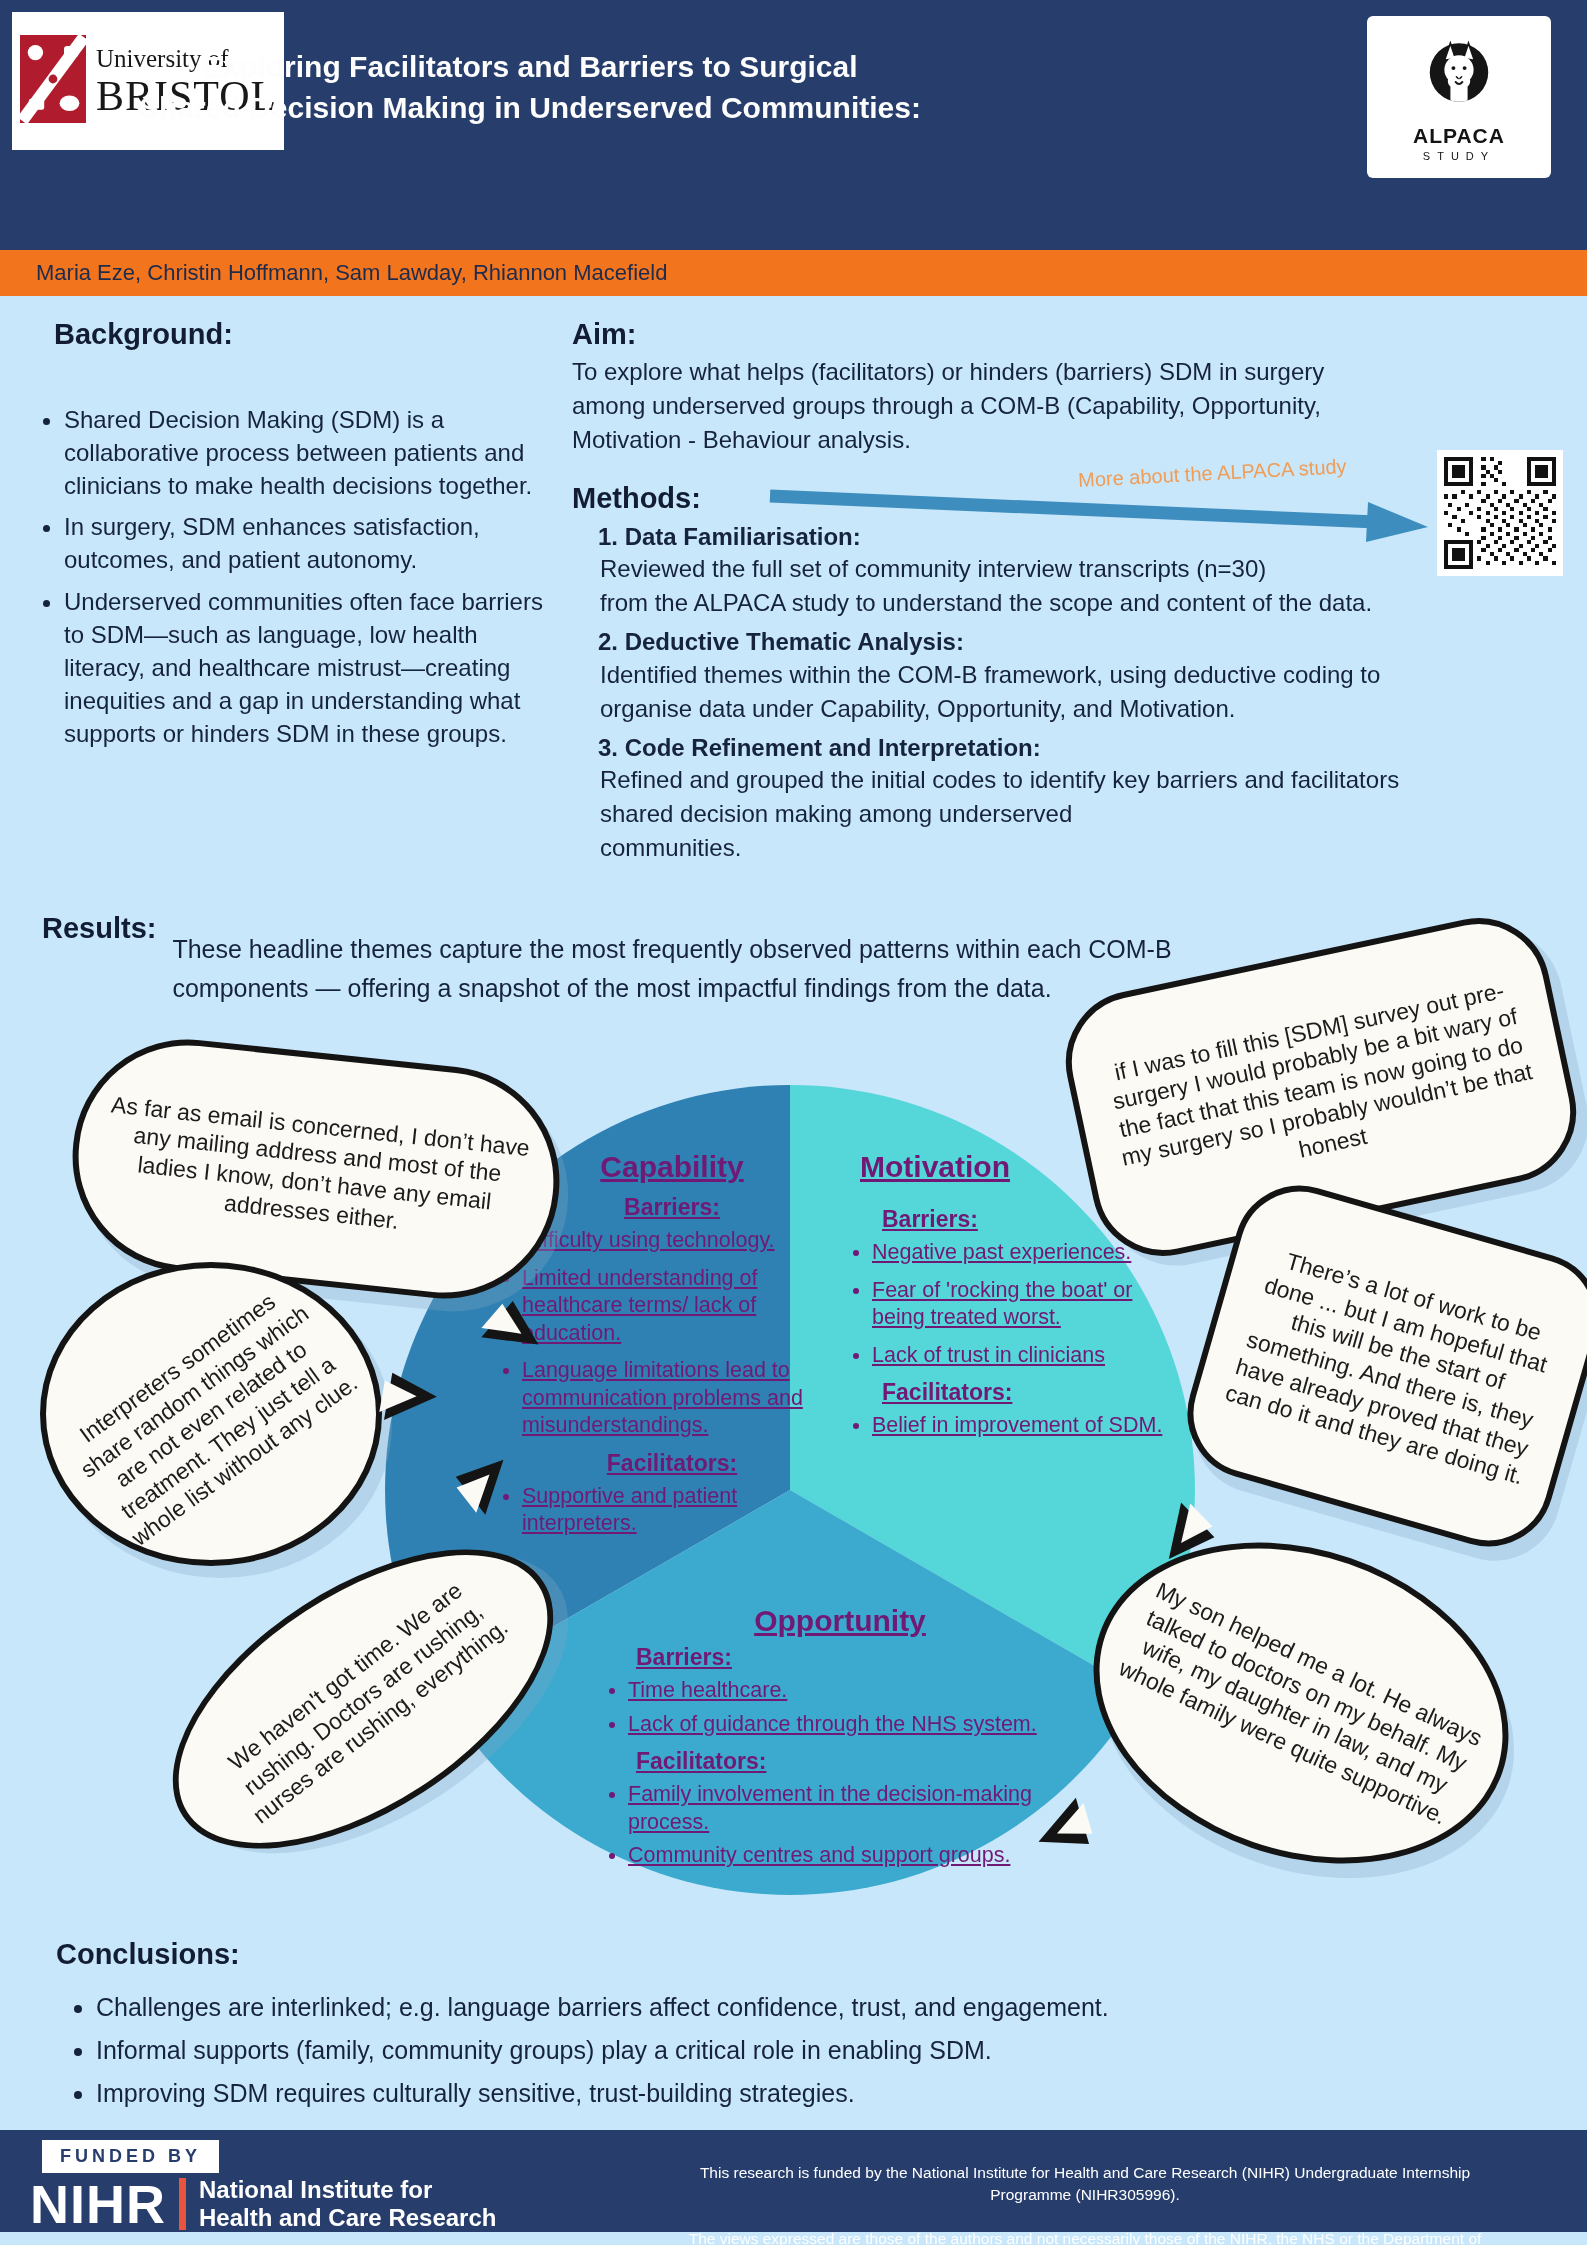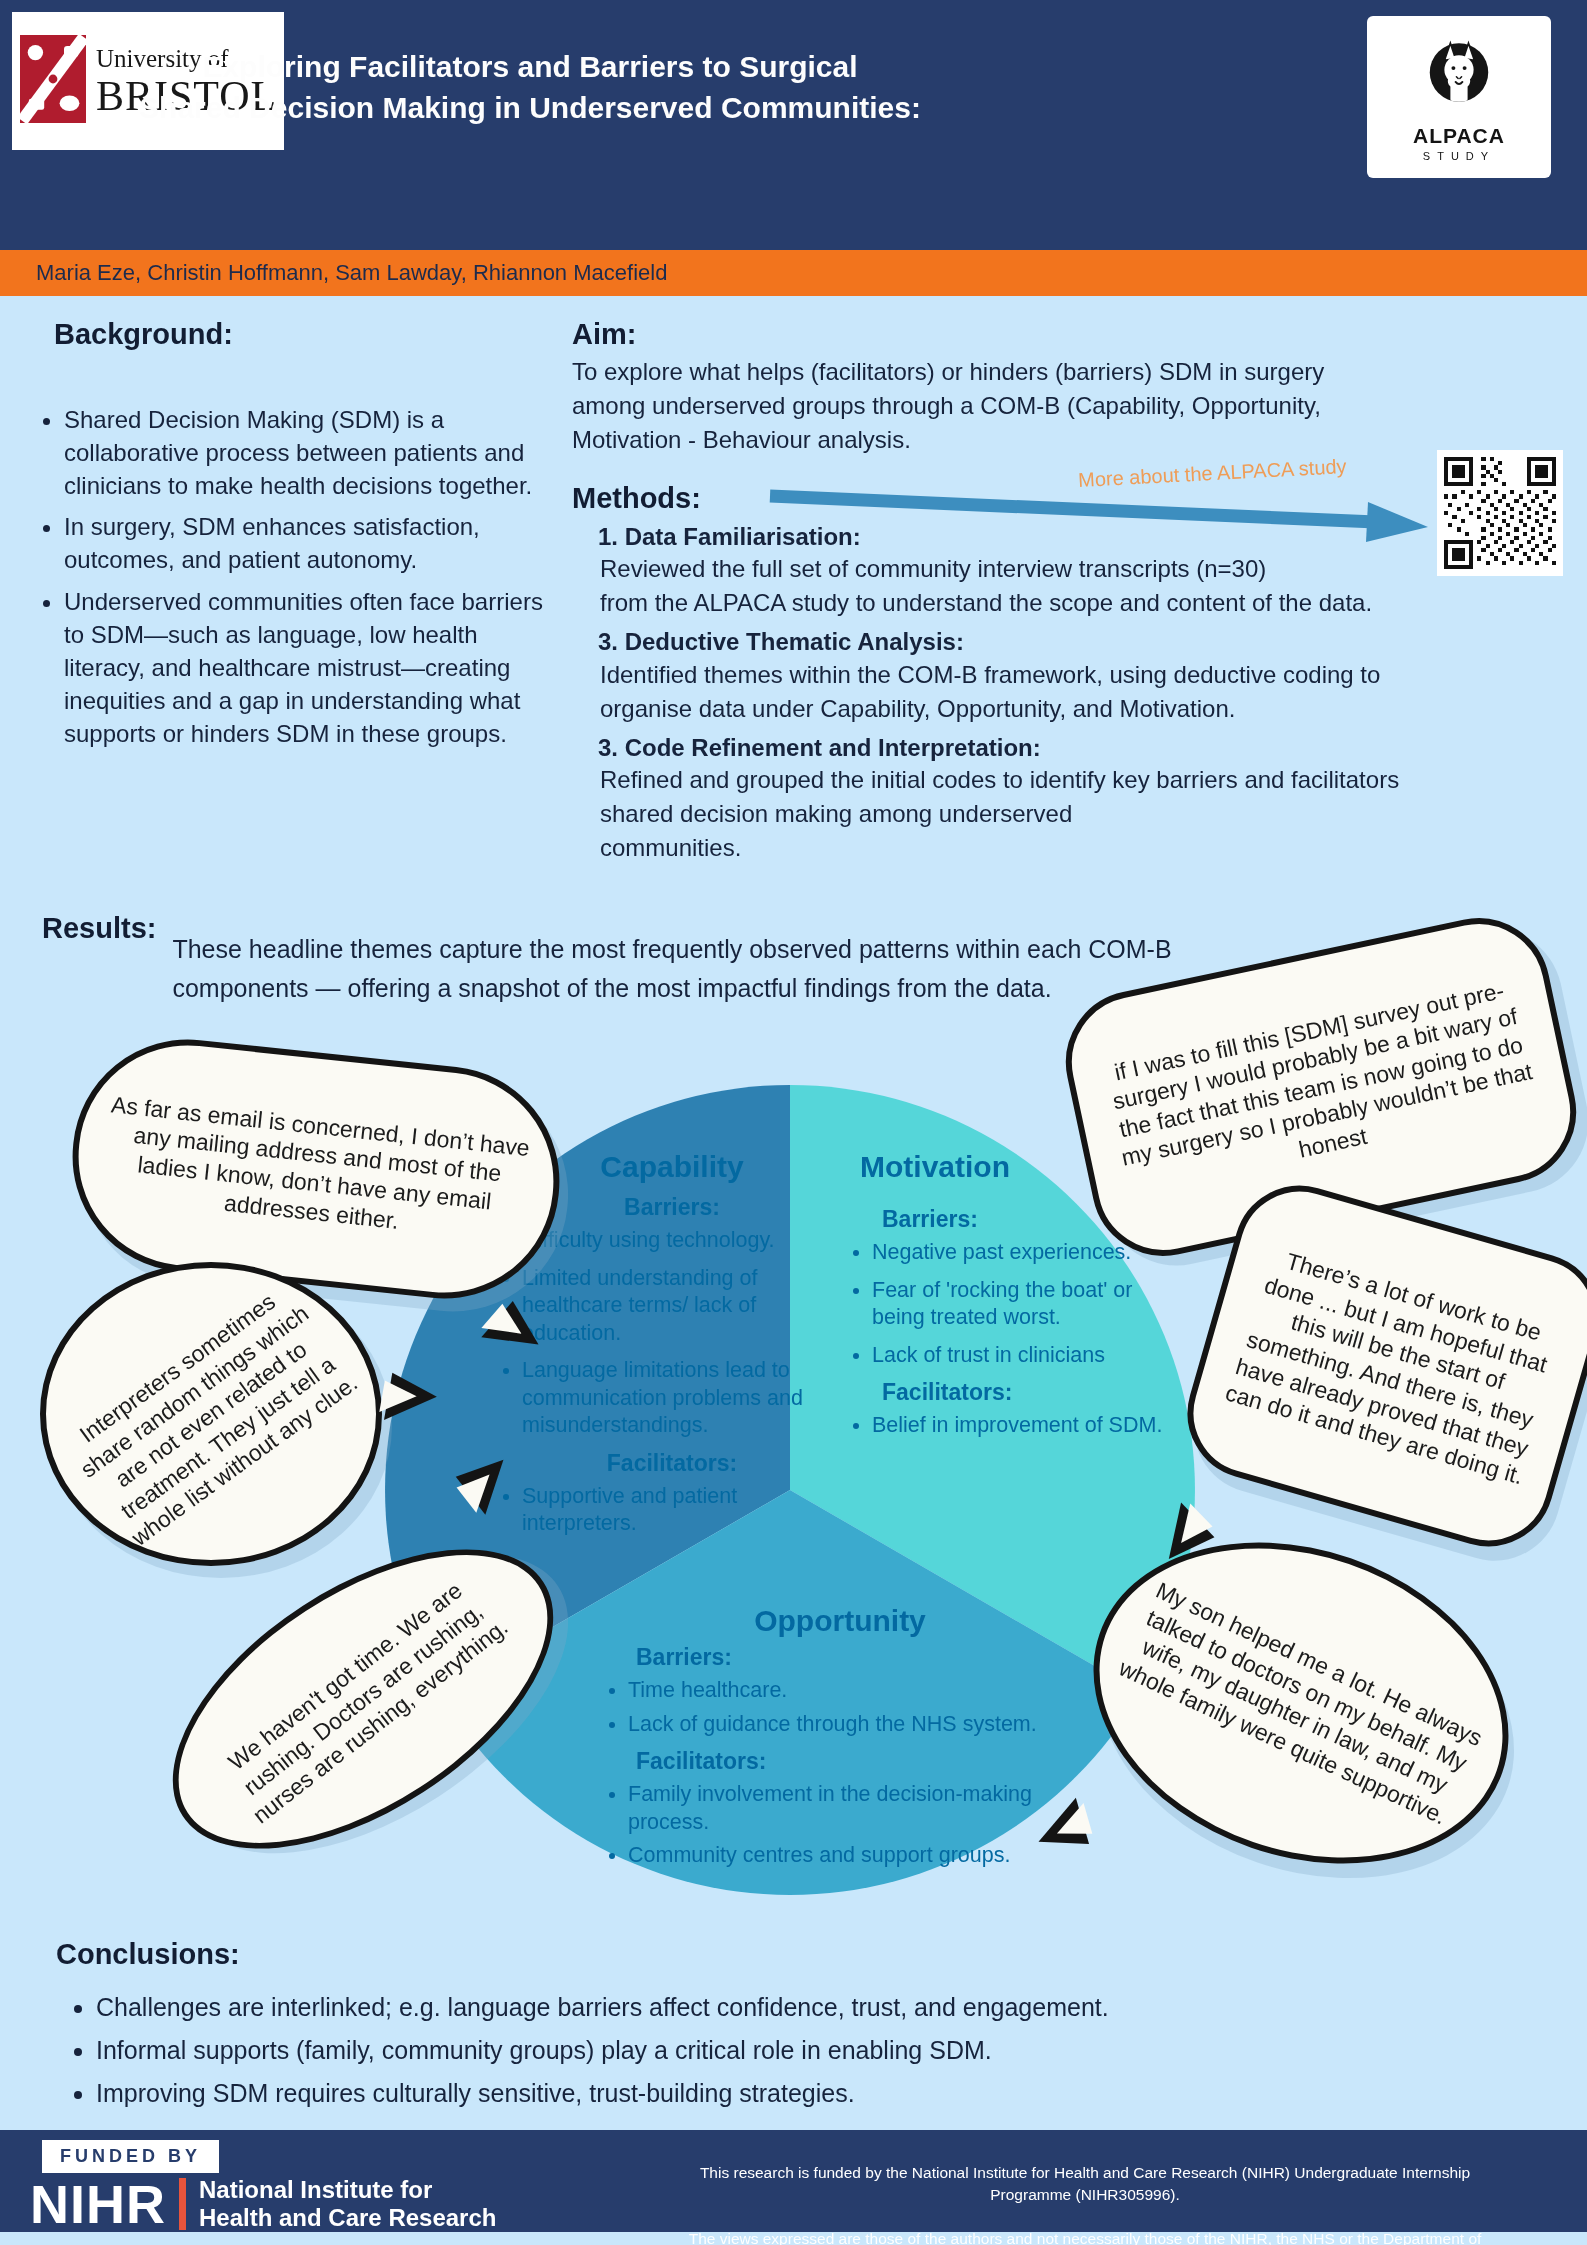--- a/index.html
+++ b/index.html
@@ -36,21 +36,21 @@
   .m-text{font-size:24px;line-height:1.42;white-space:pre-line;margin-left:2px;}
   
   .qr-label{position:absolute;left:1078px;top:462px;color:#ef9d57;font-size:20px;transform:rotate(-3deg);}
   .arrow-svg{position:absolute;left:756px;top:478px;}
   .qr{position:absolute;left:1437px;top:450px;width:126px;height:126px;background:#fff;padding:3px;box-sizing:border-box;}
   
   .results-row{position:absolute;left:42px;top:912px;width:1460px;display:flex;gap:16px;align-items:flex-start;}
   .results-text{font-size:25px;line-height:1.55;white-space:pre-line;margin-top:18px;}
   
   .circle-svg{position:absolute;left:385px;top:1085px;}
-  .seg-block{position:absolute;color:#0369a1;}
+  .seg-block{position:absolute;color:#701a75;text-decoration:underline;}
   .seg-title{font-weight:700;font-size:30px;text-align:center;}
   .seg-label{font-weight:700;font-size:23px;margin-top:10px;}
   .seg-list{margin:6px 0 0 0;padding-left:24px;font-size:21.5px;line-height:1.28;}
   .seg-list li{margin-bottom:10px;}
   .cap-block{left:498px;top:1150px;width:348px;}
   .cap-block .seg-label{text-align:center;}
   .mot-block{left:848px;top:1150px;width:326px;}
   .mot-block .seg-label{margin-left:34px;}
   .mot-block .seg-title{text-align:left;margin-left:12px;}
   .opp-block{left:580px;top:1604px;width:520px;}
@@ -174,21 +174,21 @@
   </div>
 
   <div class="methods-col">
     <div class="sec-h">Methods:</div>
     <div class="m-step">
       <div class="m-title">1. Data Familiarisation:</div>
       <div class="m-text">Reviewed the full set of community interview transcripts (n=30)
 from the ALPACA study to understand the scope and content of the data.</div>
     </div>
     <div class="m-step">
-      <div class="m-title">3. Deductive Thematic Analysis:</div>
+      <div class="m-title">2. Deductive Thematic Analysis:</div>
       <div class="m-text">Identified themes within the COM-B framework, using deductive coding to
 organise data under Capability, Opportunity, and Motivation.</div>
     </div>
     <div class="m-step">
       <div class="m-title">3. Code Refinement and Interpretation:</div>
       <div class="m-text">Refined and grouped the initial codes to identify key barriers and facilitators
 shared decision making among underserved
  communities.</div>
     </div>
   </div>

